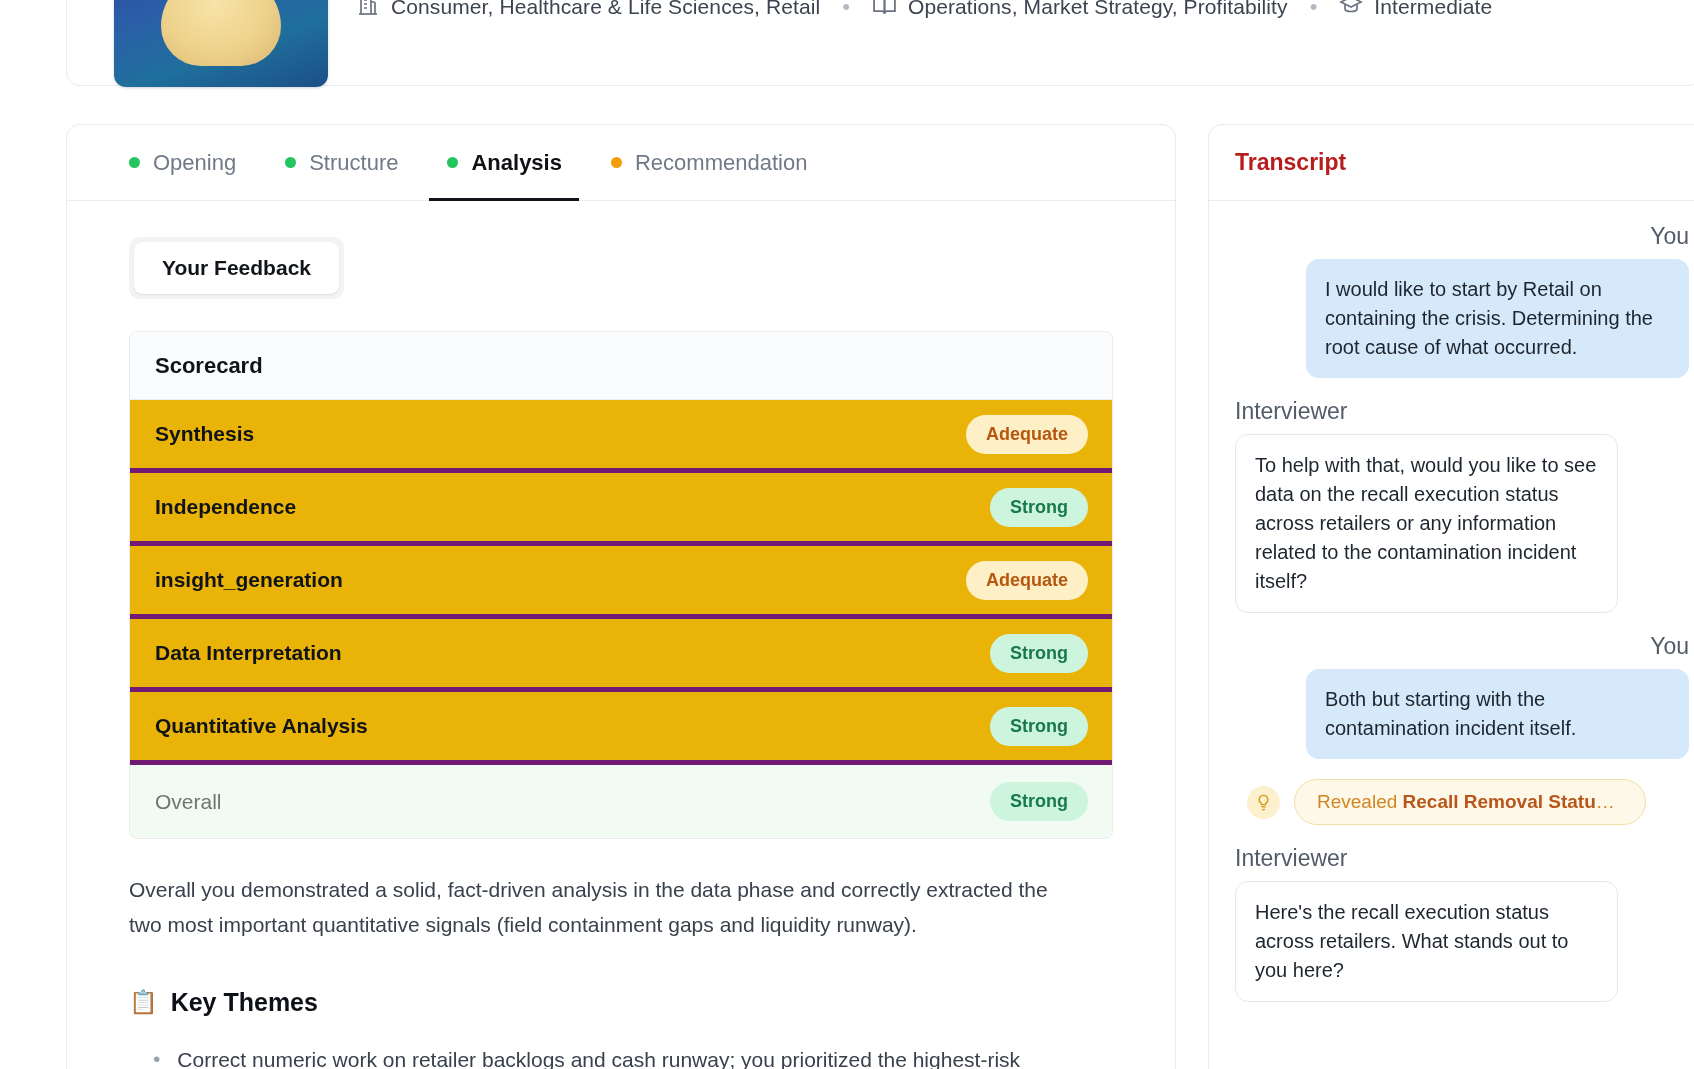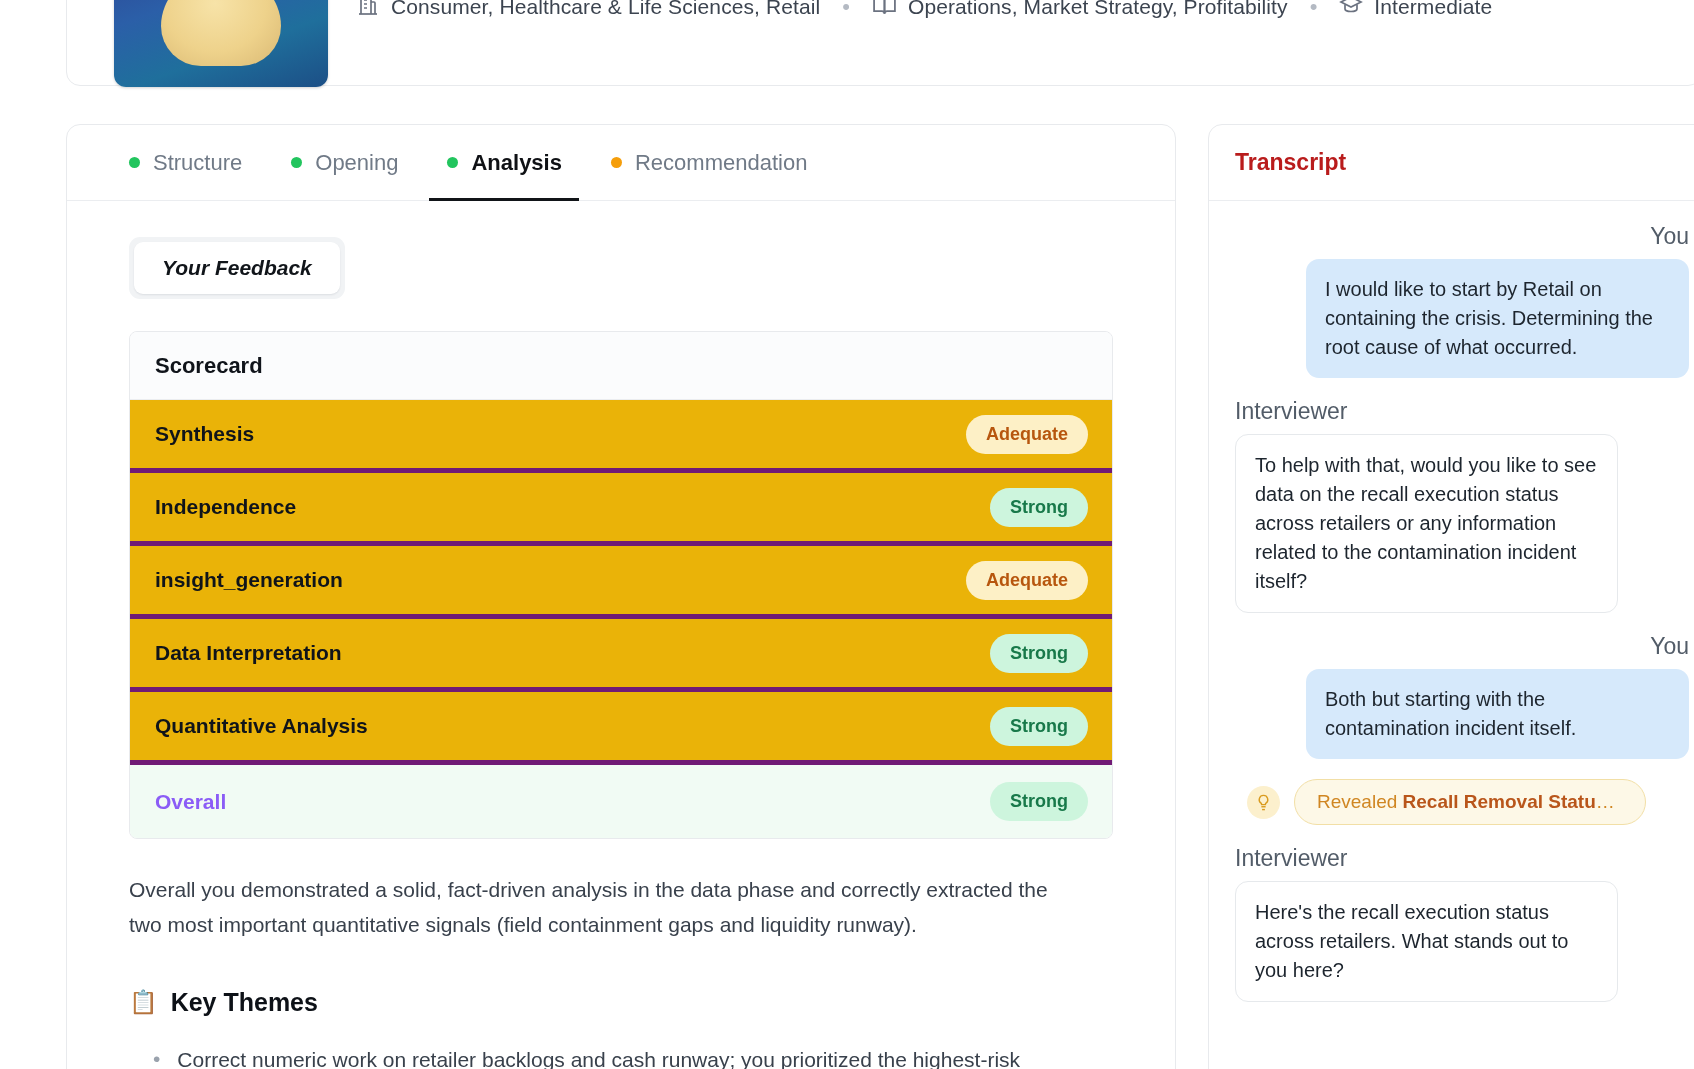--- a/index.html
+++ b/index.html
@@ -59,21 +59,21 @@
     height: 76px; padding: 0 27px 0 0; margin-right: 22px;
     font-size: 22px; color: #707a87; cursor: pointer; position: relative;
   }
   .phase-tab .dot { width: 11px; height: 11px; border-radius: 50%; flex: none; }
   .phase-tab.active { color: #0f1115; font-weight: 700; }
   .phase-tab.active::after {
     content: ""; position: absolute; left: -18px; right: 10px; bottom: 0;
     height: 3px; background: #111418;
   }
 
-  .seg-wrap { margin: 36px 0 0 62px; font-style: italic; }
+  .seg-wrap { margin: 36px 0 0 62px; }
   .segmented {
     display: inline-flex; background: #f1f3f5; border-radius: 11px; padding: 5px;
   }
   .seg-btn {
     font-size: 21px; padding: 14px 28px; border-radius: 9px;
     color: #8b939e; cursor: pointer; white-space: nowrap;
   }
   .seg-btn.active { background: #ffffff; color: #11151a; font-weight: 700; box-shadow: 0 1px 2px rgba(16,24,40,.09); }
 
   .scorecard {
@@ -85,21 +85,21 @@
     background: #fbfcfd; border-bottom: 1px solid #ebedf0;
     font-size: 22px; font-weight: 700; color: #10141a;
   }
   .sc-row {
     height: 73px; display: flex; align-items: center; justify-content: space-between;
     padding: 0 24px 0 25px; border-bottom: 5px solid #701a75; background: #eab308;
   }
   .sc-row:last-child { border-bottom: none; }
   .sc-row.overall { background: #f1fbf4; }
   .sc-label { font-size: 21px; font-weight: 700; color: #10141a; }
-  .sc-row.overall .sc-label { font-weight: 700; color: #8b5cf6; }
+  .sc-row.overall .sc-label { font-weight: 400; color: #737373; }
   .badge {
     font-size: 18px; font-weight: 700; padding: 9px 20px; border-radius: 999px; white-space: nowrap;
   }
   .badge.adequate { background: #fdf0c6; color: #b7560e; }
   .badge.strong { background: #cdf5dd; color: #18794a; }
 
   .summary {
     margin: 34px 62px 0 62px; font-size: 21px; line-height: 1.65;
     color: #39414c; max-width: 950px;
   }
@@ -196,25 +196,25 @@
       </div>
 
     </div>
   </div>
 
   <div class="main-card">
 
     <div class="phase-tabs">
       <div class="phase-tab">
         <span class="dot" style="background:#22c55e"></span>
-        <span>Structure</span>
+        <span>Opening</span>
       </div>
       <div class="phase-tab">
         <span class="dot" style="background:#22c55e"></span>
-        <span>Opening</span>
+        <span>Structure</span>
       </div>
       <div class="phase-tab active">
         <span class="dot" style="background:#22c55e"></span>
         <span>Analysis</span>
       </div>
       <div class="phase-tab">
         <span class="dot" style="background:#f59e0b"></span>
         <span>Recommendation</span>
       </div>
     </div>

